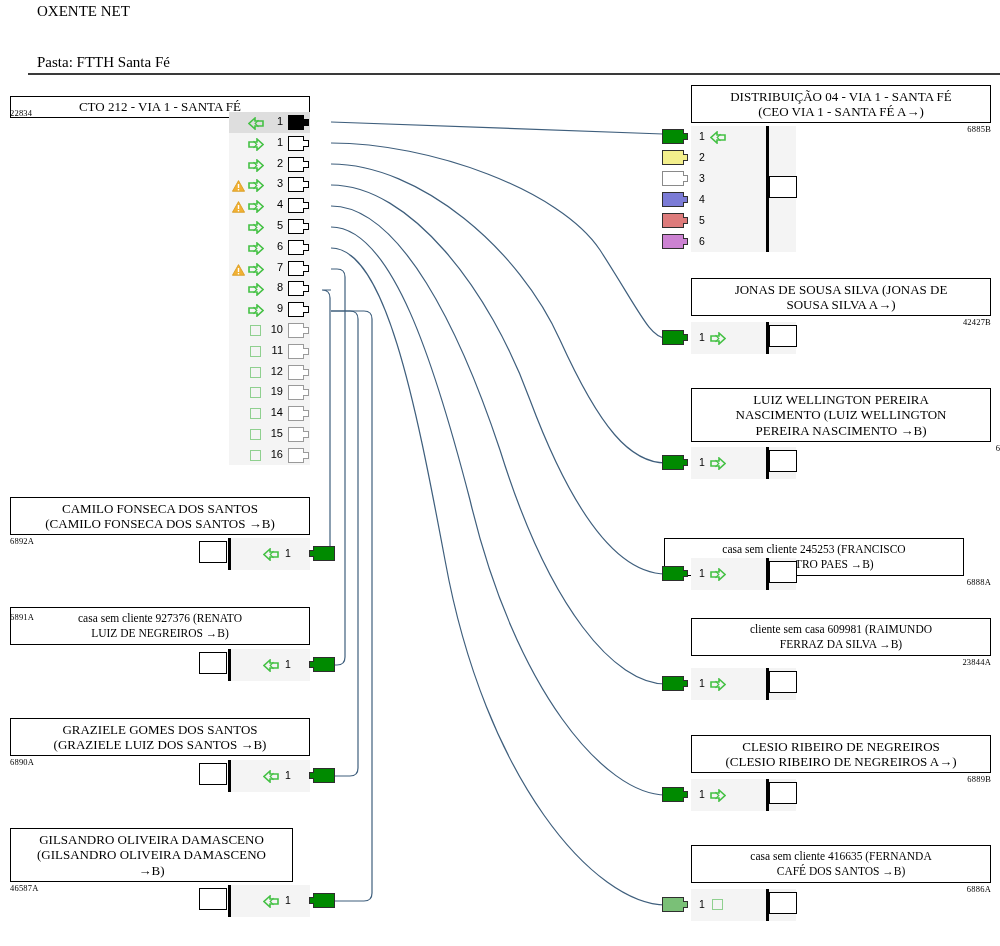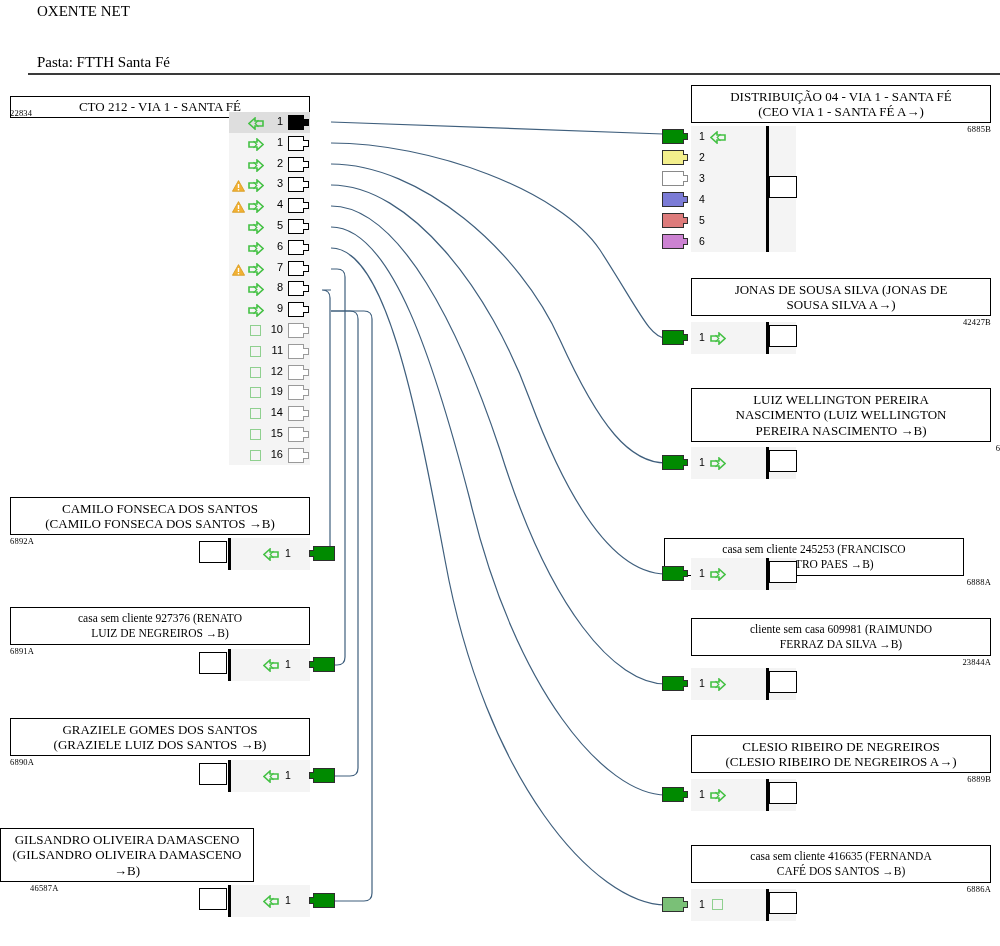--- a/index.html
+++ b/index.html
@@ -464,21 +464,21 @@
         </span>
       </div>
       <div class="vbar" style="left:228px;top:538px;height:32px;"></div>
       <div class="wrect" style="left:199px;top:541px;width:28px;height:22px;"></div>
     </div>
     <div>
       <div class="nodebox small" style="left:10px;top:607px;width:300px;height:38px;flex-direction:column;">
         <span>casa sem cliente 927376 (RENATO</span>
         <span>LUIZ DE NEGREIROS →B)</span>
       </div>
-      <div class="idlab" style="left:10px;top:646px;">6891A</div>
+      <div class="idlab" style="left:10px;top:612px;">6891A</div>
       <div class="strip" style="left:230px;top:649px;width:80px;">
         <span class="num" style="left:55px;">1</span>
         <span class="arr" style="left:33px;"><svg viewBox="0 0 16 13" width="16" height="13" aria-hidden="true">
             <path d="M7 1 L1 6.5 L7 12 L7 9 L15 9 L15 4 L7 4 Z" fill="none" stroke="#45c145" stroke-width="1.6"></path>
             <path d="M10.5 3.2 L7.2 6.5 L10.5 9.8" fill="none" stroke="#45c145" stroke-width="1.2"></path>
           </svg></span>
         <span style="position:absolute;left:79px;top:8px;">
           <span class="fib">
             <i class="b" style="background:#008a00;border:1px solid #2f2f2f;"></i>
             <i class="t" style="background:#008a00;border:1px solid #2f2f2f;border-right:none;"></i>
@@ -504,26 +504,26 @@
           <span class="fib">
             <i class="b" style="background:#008a00;border:1px solid #2f2f2f;"></i>
             <i class="t" style="background:#008a00;border:1px solid #2f2f2f;border-right:none;"></i>
           </span>
         </span>
       </div>
       <div class="vbar" style="left:228px;top:760px;height:32px;"></div>
       <div class="wrect" style="left:199px;top:763px;width:28px;height:22px;"></div>
     </div>
     <div>
-      <div class="nodebox" style="left:0;top:828px;width:254px;height:54px;flex-direction:column;">
+      <div class="nodebox" style="left:10px;top:828px;width:283px;height:54px;flex-direction:column;">
         <span>GILSANDRO OLIVEIRA DAMASCENO</span>
         <span>(GILSANDRO OLIVEIRA DAMASCENO</span>
         <span>→B)</span>
       </div>
-      <div class="idlab" style="left:10px;top:883px;margin-left:20px;">46587A</div>
+      <div class="idlab" style="left:10px;top:883px;">46587A</div>
       <div class="strip" style="left:230px;top:885px;width:80px;">
         <span class="num" style="left:55px;">1</span>
         <span class="arr" style="left:33px;"><svg viewBox="0 0 16 13" width="16" height="13" aria-hidden="true">
             <path d="M7 1 L1 6.5 L7 12 L7 9 L15 9 L15 4 L7 4 Z" fill="none" stroke="#45c145" stroke-width="1.6"></path>
             <path d="M10.5 3.2 L7.2 6.5 L10.5 9.8" fill="none" stroke="#45c145" stroke-width="1.2"></path>
           </svg></span>
         <span style="position:absolute;left:79px;top:8px;">
           <span class="fib">
             <i class="b" style="background:#008a00;border:1px solid #2f2f2f;"></i>
             <i class="t" style="background:#008a00;border:1px solid #2f2f2f;border-right:none;"></i>

